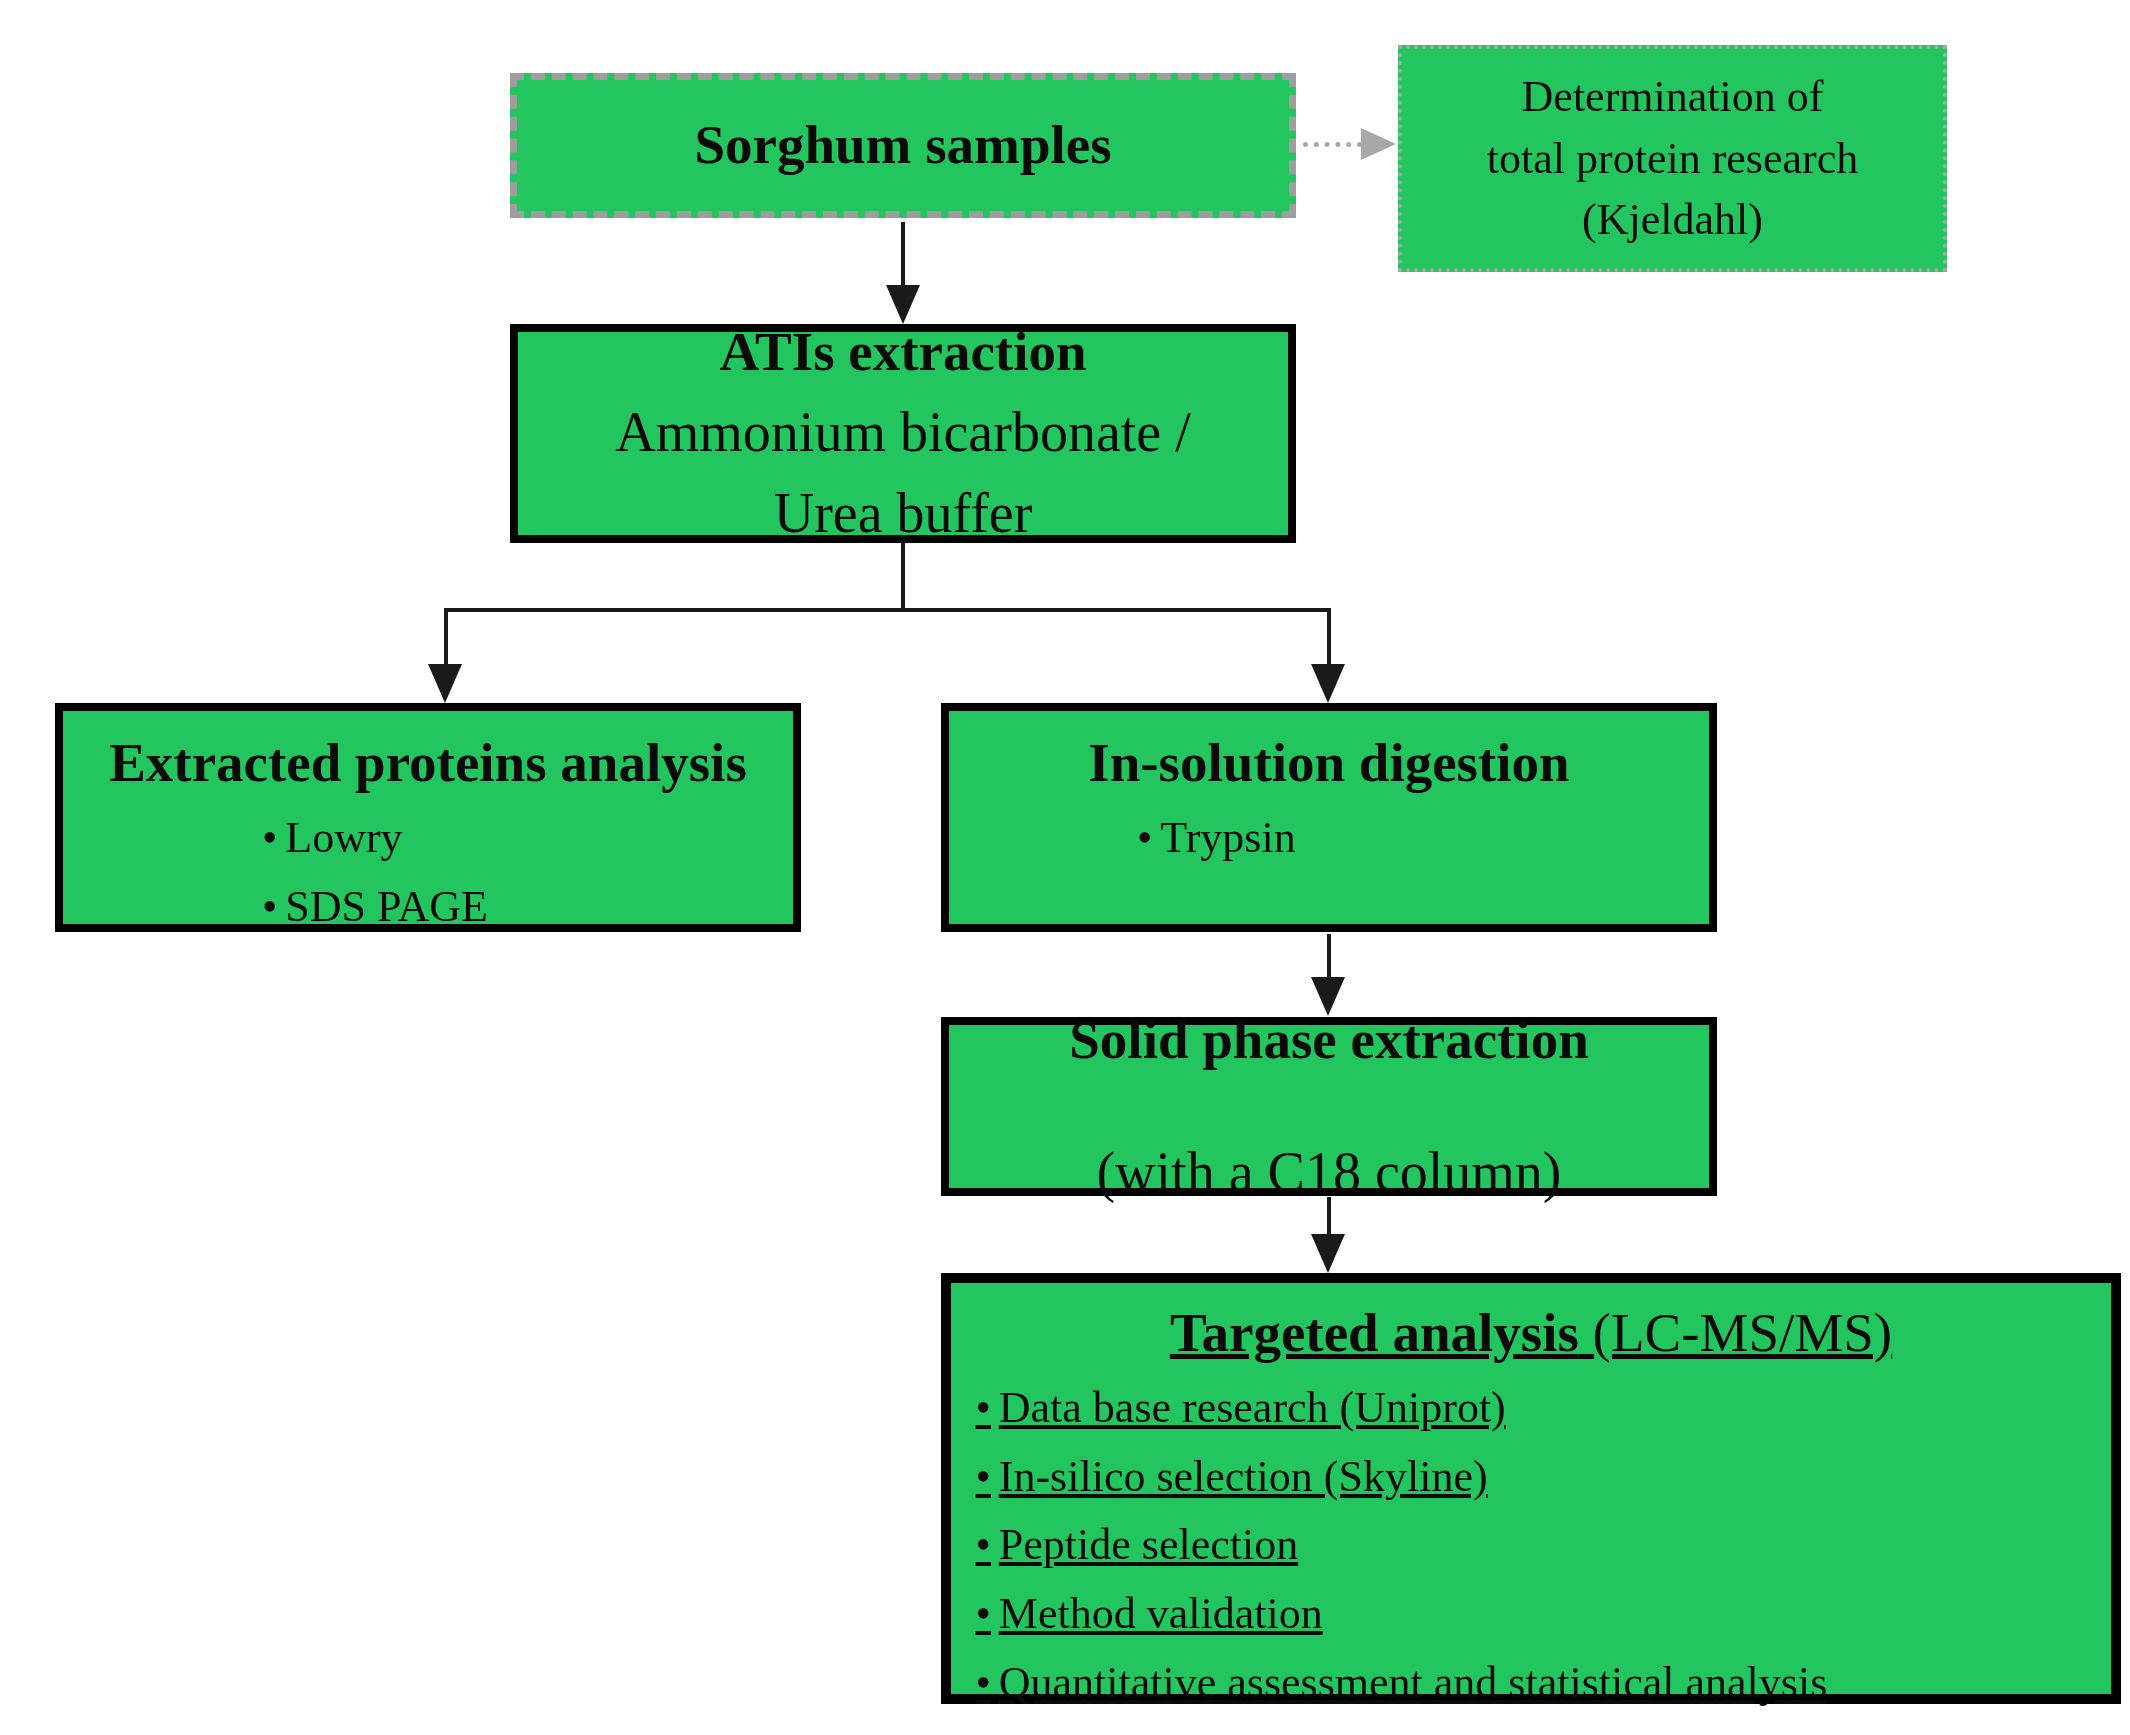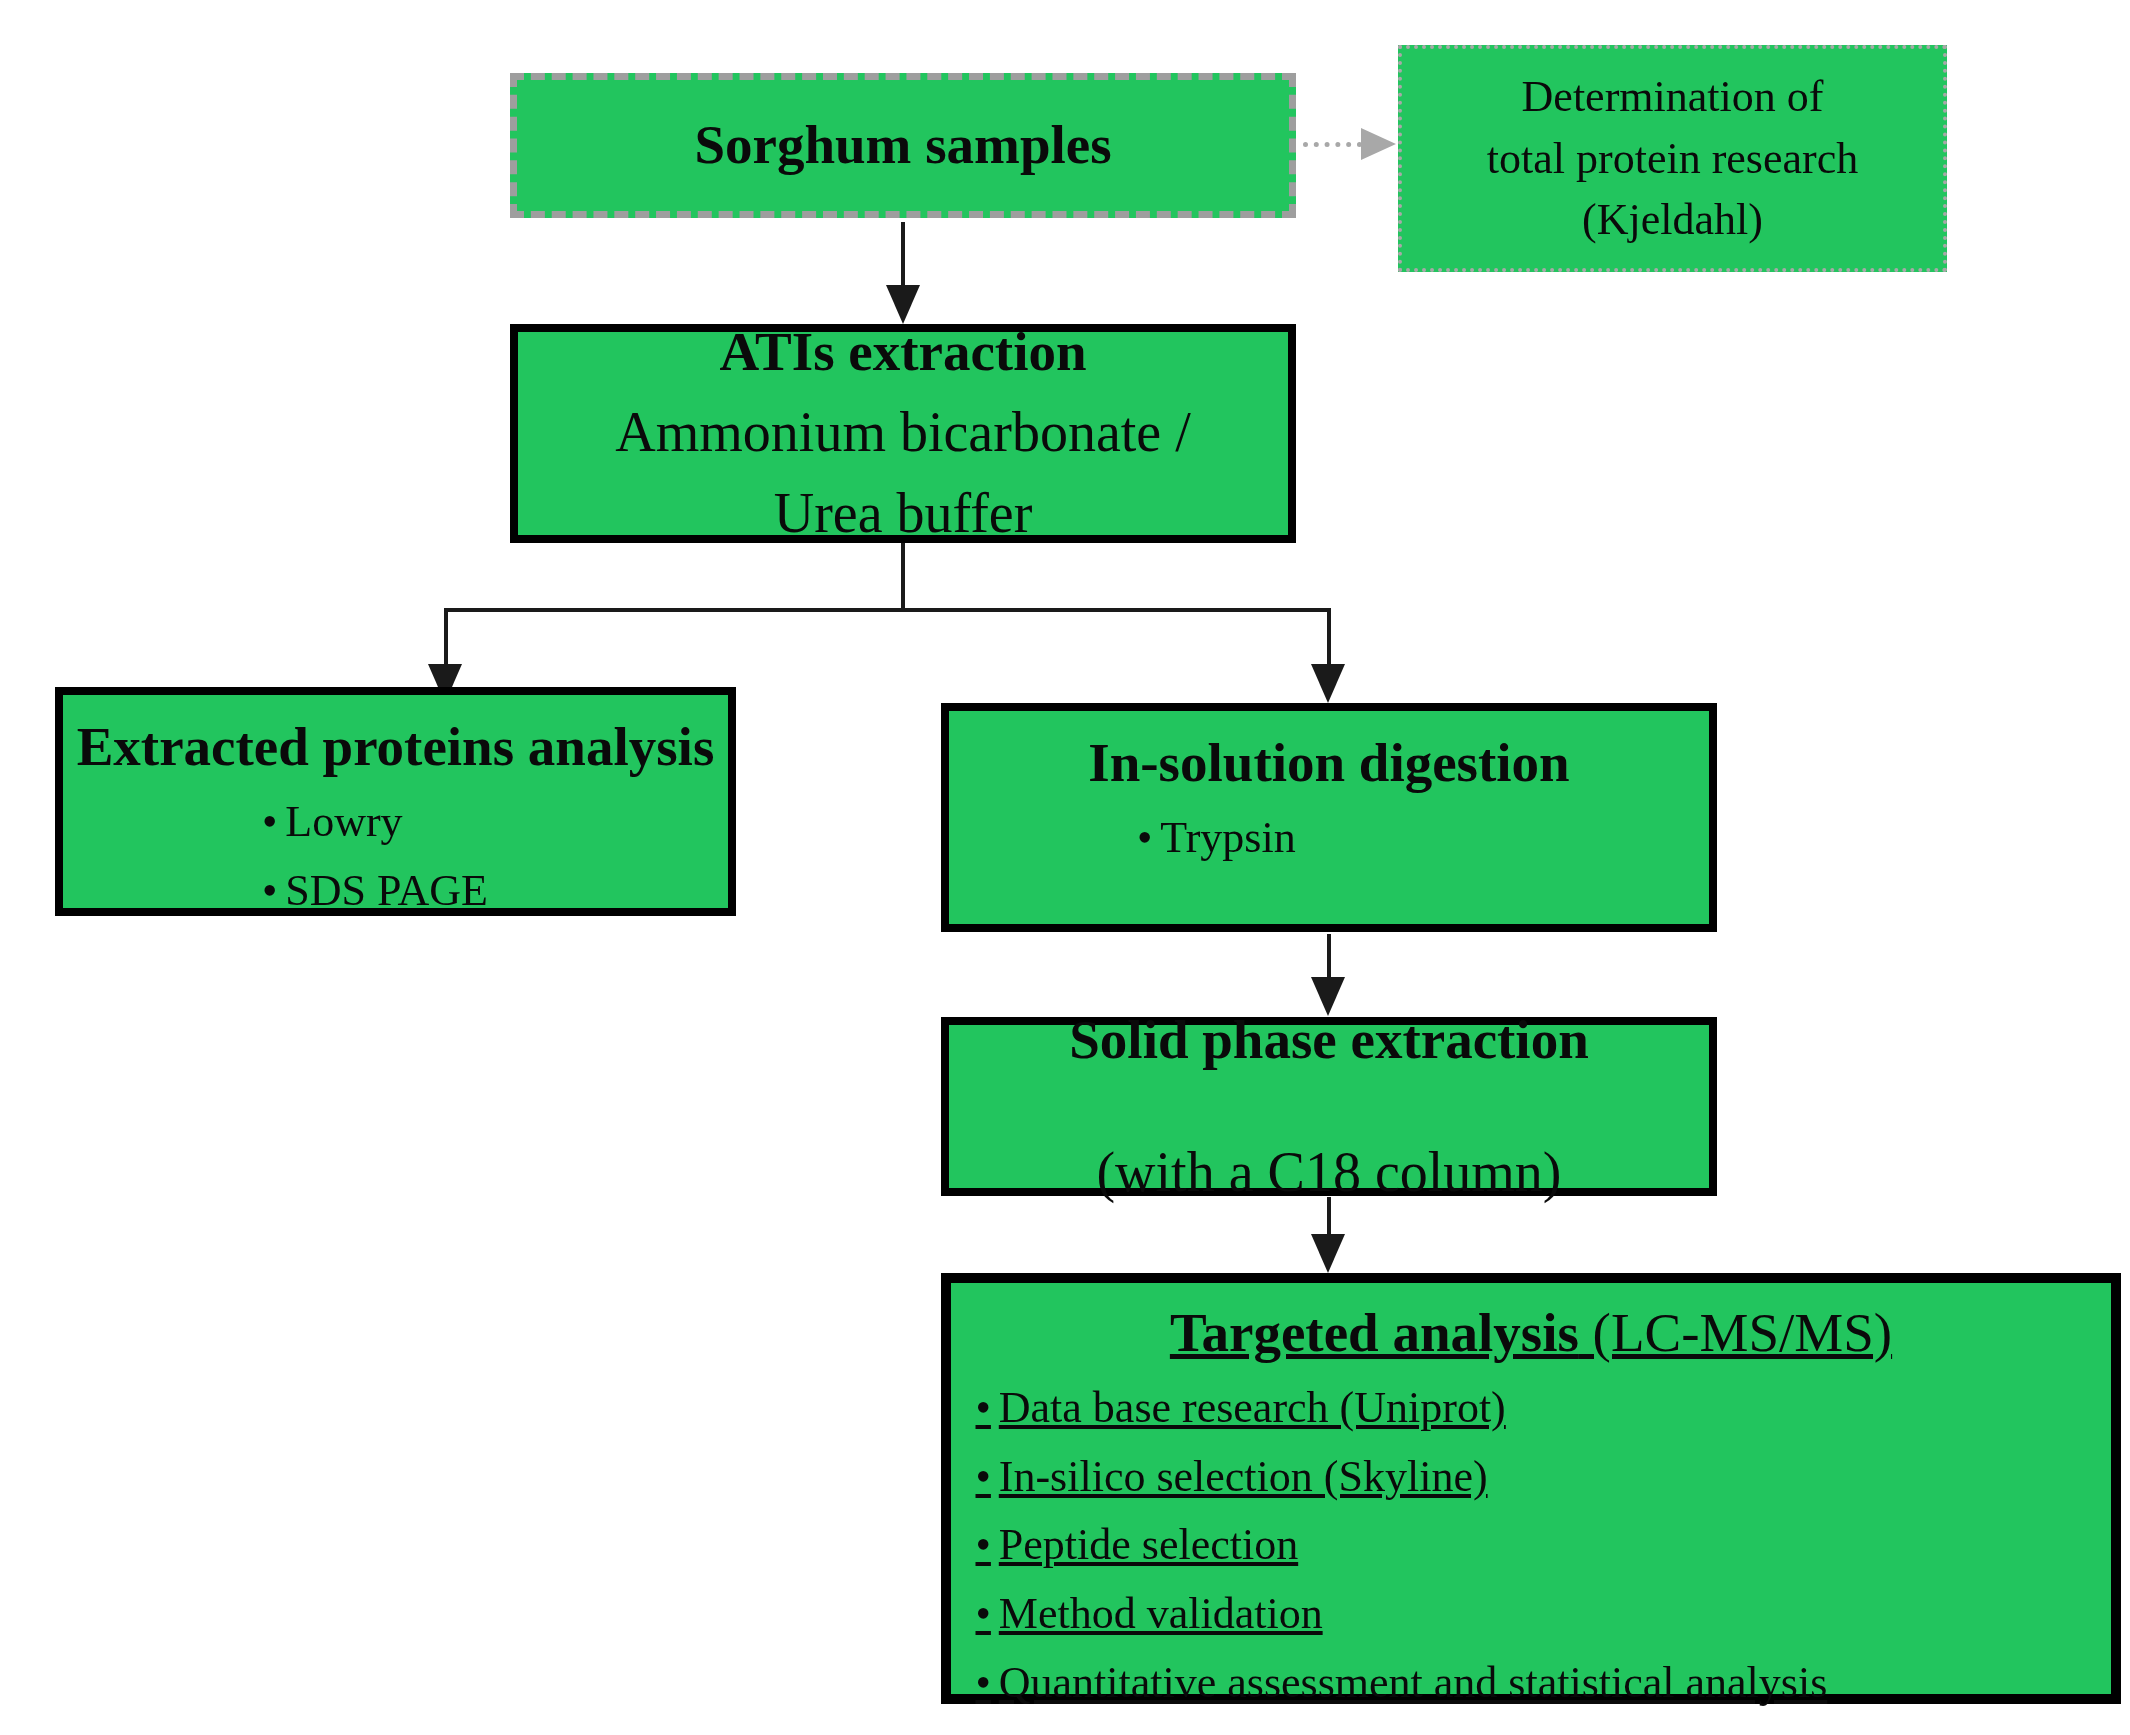--- a/index.html
+++ b/index.html
@@ -34,21 +34,21 @@
   .arrowhead-right-gray{
     position:absolute;width:0;height:0;
     border-top:16.6px solid transparent;
     border-bottom:16.6px solid transparent;
     border-left:35px solid #a8a8a8;
   }
   
   #sorghum-box{left:510px;top:73px;width:786px;height:145px;}
   #kjeldahl-box{left:1398px;top:45px;width:549px;height:227px;}
   #atis-box{left:510px;top:324px;width:786px;height:219px;}
-  #extracted-box{left:55px;top:687px;width:681px;height:229px;padding-top:10.5px;}
+  #extracted-box{left:55px;top:703px;width:746px;height:229px;padding-top:10.5px;}
   #insolution-box{left:941px;top:703px;width:776px;height:229px;padding-top:10.5px;}
   #spe-box{left:941px;top:1017px;width:776px;height:179px;gap:48px;}
   #targeted-box{left:941px;top:1273px;width:1180px;height:431px;padding-top:8.7px;text-decoration:underline;}
   #extracted-box .bullets{margin-left:199px;text-align:left;}
   #insolution-box .bullets{margin-left:188px;text-align:left;}
   #targeted-box .bullets{margin-left:24.5px;text-align:left;}
   #targeted-box .title{text-align:center;}
   #extracted-box .title,#insolution-box .title{text-align:center;}
 </style>
 </head>

